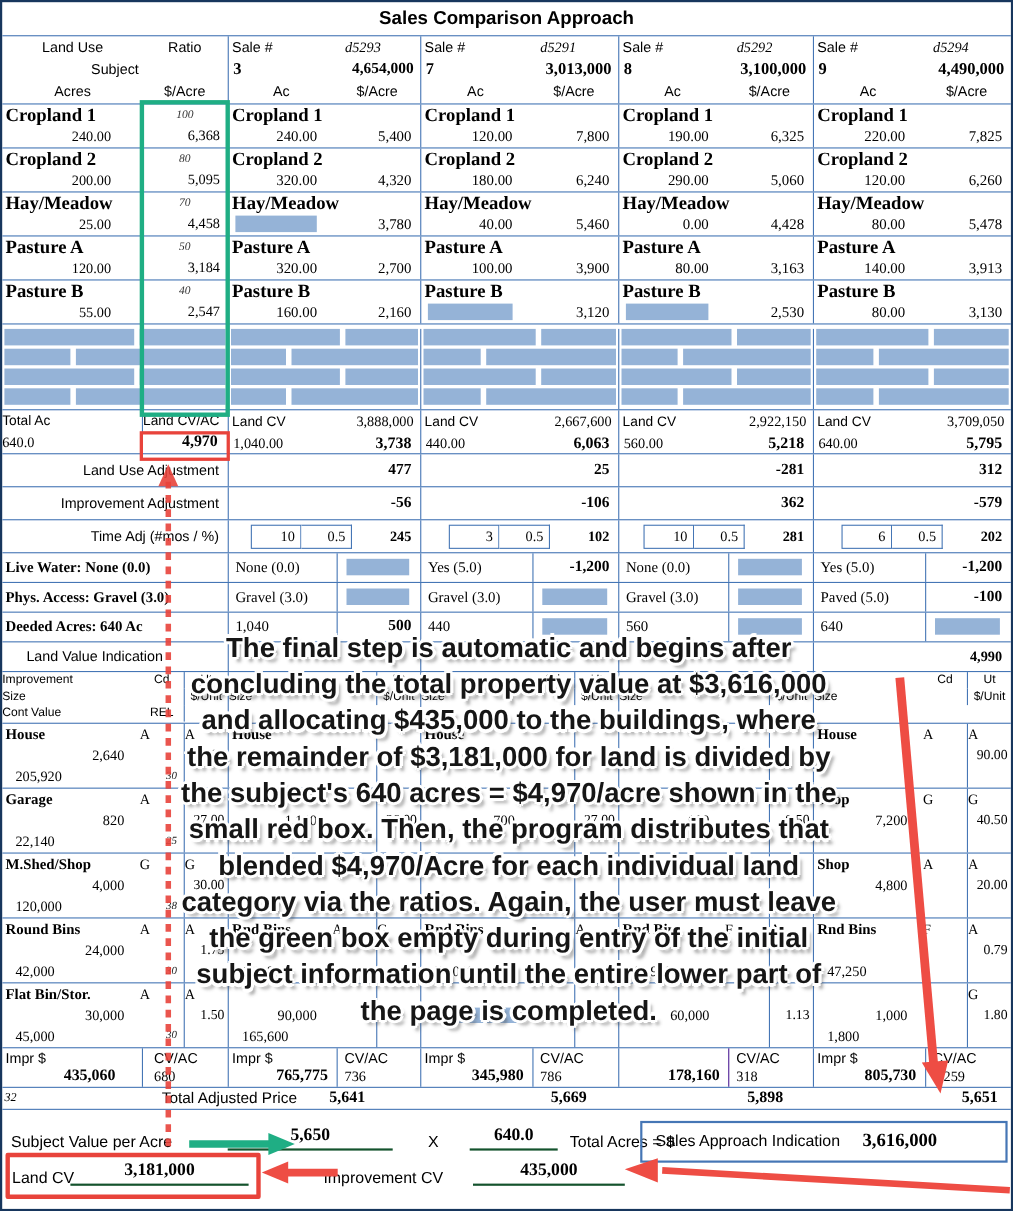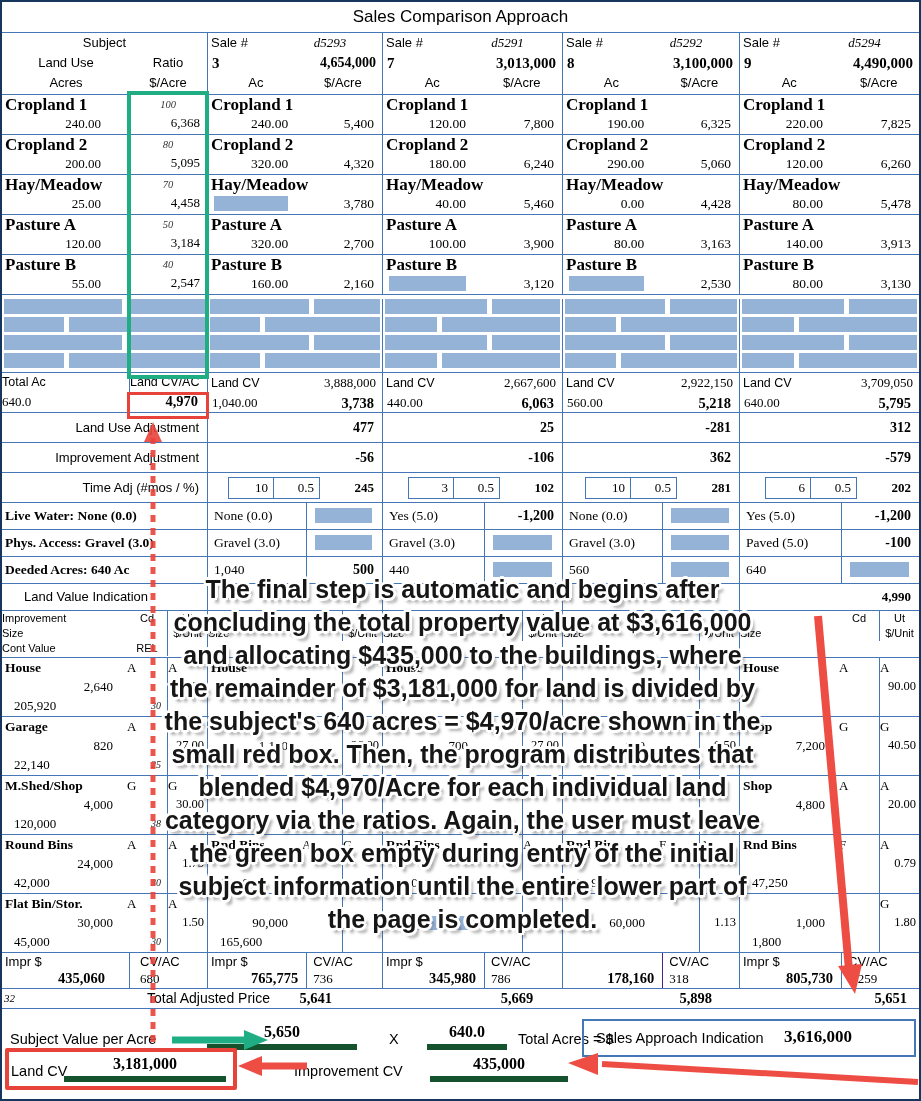--- a/index.html
+++ b/index.html
@@ -8,21 +8,21 @@
         font-family:"Liberation Sans",sans-serif;font-size:13px;color:#000;overflow:hidden}
   .row{display:flex;border-top:1px solid #4576b5;width:100%}
   .c{position:relative}
   .c + .c{border-left:1px solid #4576b5}
   .w0{width:205px}.w1{width:175px}.w2{width:180px}.w3{width:177px}.w4{flex:1}
   .sf{font-family:"Liberation Serif",serif}
   .sfb{font-family:"Liberation Serif",serif;font-weight:bold}
   .it{font-style:italic}
   .tr{text-align:right}.tc{text-align:left}
   
-  .titlebar{height:30px;line-height:30px;text-align:center;font-weight:normal;font-size:17px}
+  .titlebar{height:30px;line-height:30px;text-align:center;font-weight:bold;font-size:17px}
   
   .hdr{height:62px}
   .hl{height:20px;line-height:20px;display:flex}
   .subL{width:128px;border-right:1px solid #4576b5}
   .subR{width:76px}
   
   .land{height:40px}
   .lname{height:19px;line-height:20px;padding-left:3px;font-size:17px}
   .l2{display:flex;height:19px;line-height:19px}
   .l2 .acres{flex:1.15;text-align:right;padding-right:16px;font-size:13.5px}
@@ -76,21 +76,21 @@
   .itot{height:36px}
   .itot .hl{height:17px;line-height:17px}
   
   .tap{height:20px;position:relative;line-height:19px}
   .tap .n32{position:absolute;left:2px;top:0;font-size:11px;font-style:italic;font-family:"Liberation Serif",serif}
   .tap .taplab{position:absolute;left:145px;top:0;font-size:14px}
   .tapv{position:absolute;top:0;font-size:14.5px}
   
   .bottom{height:90px;position:relative;border-top:1px solid #4576b5}
   .blab{position:absolute;font-size:14.5px}
-  .bval{position:absolute;font-size:16px;text-align:center;border-bottom:6px solid #14532d;padding-bottom:3px}
+  .bval{position:absolute;font-size:16px;text-align:center;border-bottom:2px solid #14532d;padding-bottom:3px}
   .salesbox{position:absolute;left:580px;top:10px;width:334px;height:38px;border:2px solid #4576b5}
   
   .greenbox{position:absolute;left:125px;top:89px;width:82px;height:288px;border:4px solid #1fae84;z-index:22}
   .redbox1{position:absolute;left:125px;top:390px;width:82px;height:27px;border:3px solid #e8433b;z-index:22}
   .redbox2{position:absolute;left:3px;top:1046px;width:232px;height:42px;border:4px solid #e8433b;border-radius:2px;z-index:22}
   svg.arr{position:absolute;left:0;top:0;pointer-events:none}
   .svg-under{z-index:25}
   .svg-over{z-index:45}
   .annotation{position:absolute;left:0px;top:571px;width:921px;text-align:center;z-index:40;
     font-weight:bold;font-size:25px;line-height:33px;color:#161616;letter-spacing:0px;
@@ -100,25 +100,25 @@
 </head>
 <body>
 
 <div class="page">
 
   <div class="titlebar">Sales Comparison Approach</div>
 
   <div class="row hdr">
     <div class="c w0">
       <div class="hl">
-          <span style="flex:1;text-align:center">Subject</span>
-        </div>
-      <div class="hl">
           <span style="width:128px;text-align:center">Land Use</span>
           <span style="width:76px;text-align:center">Ratio</span>
+        </div>
+      <div class="hl">
+          <span style="flex:1;text-align:center">Subject</span>
         </div>
       <div class="hl">
           <span style="width:128px;text-align:center">Acres</span>
           <span style="width:76px;text-align:center">$/Acre</span>
         </div>
     </div>
     <div class="c w1">
       <div class="hl">
           <span style="padding-left:3px">Sale #</span>
           <span class="sf it" style="flex:1;text-align:center;padding-left:30px">d5293</span>

